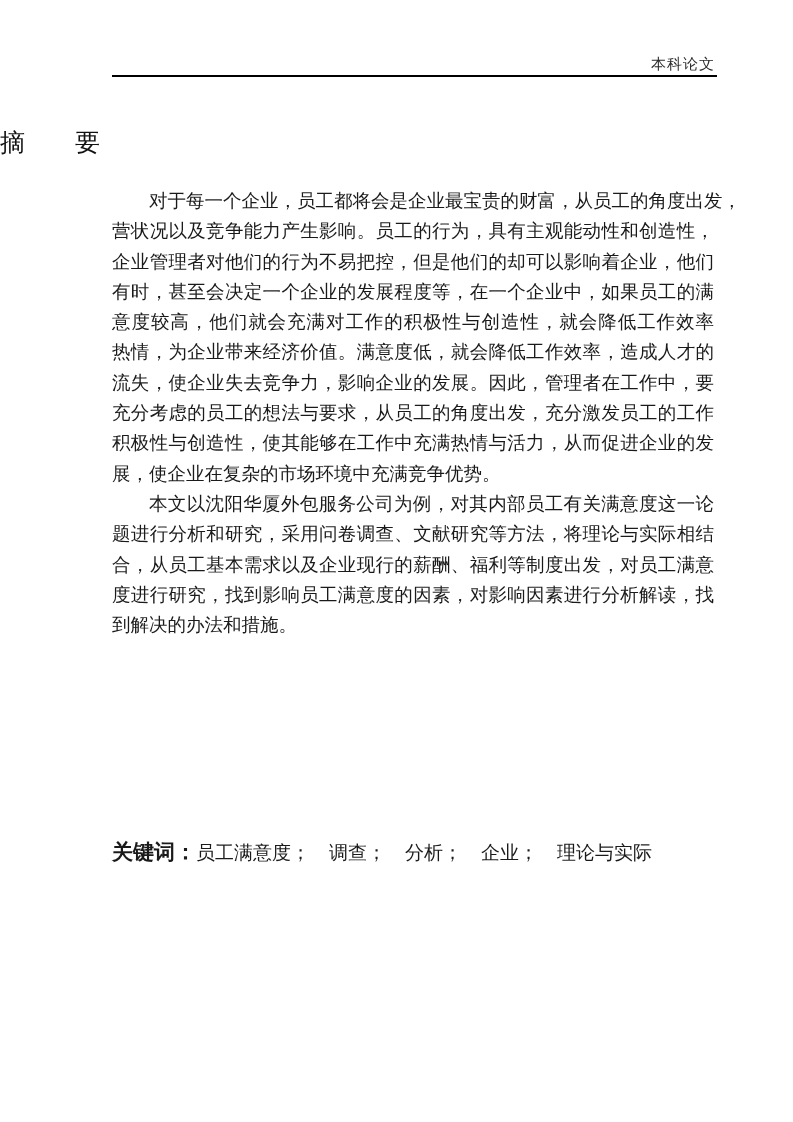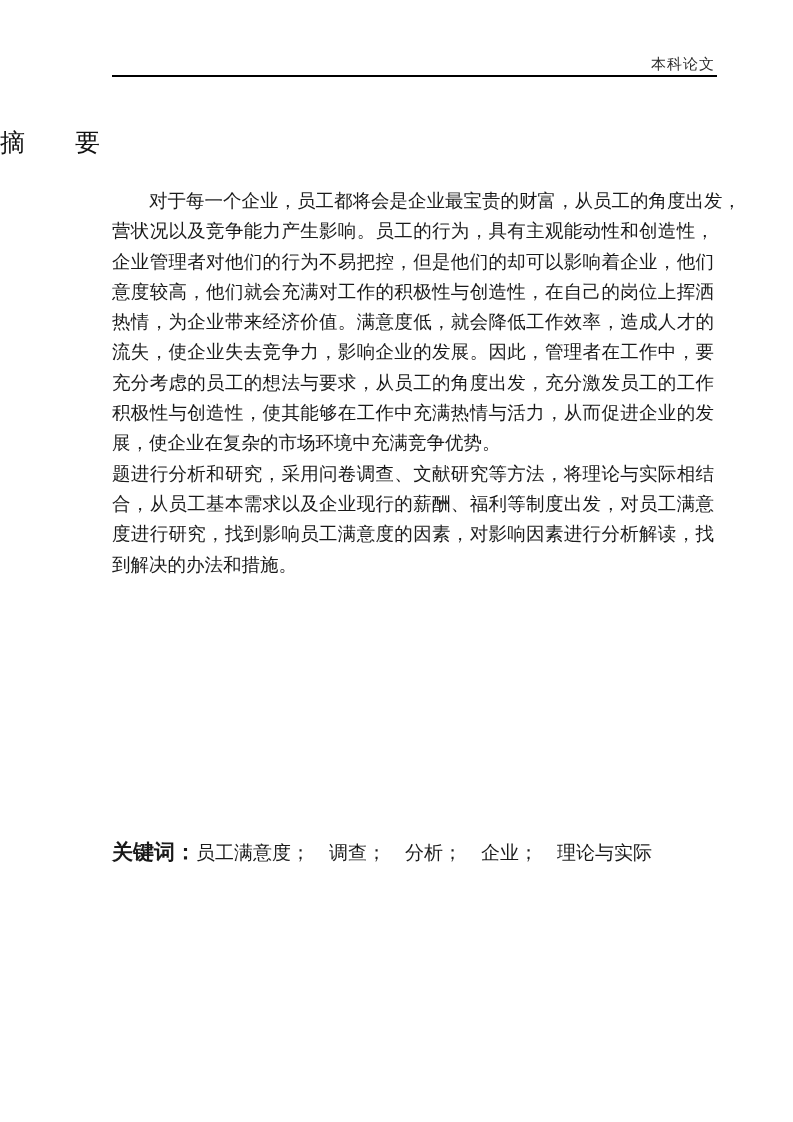--- a/index.html
+++ b/index.html
@@ -91,28 +91,30 @@
 
   <div class="header-rule"></div>
 
   <h1 class="abstract-title">摘　　要</h1>
 
   <div class="abstract-body">
       <div class="paragraph">
         <div class="para-line first">对于每一个企业，员工都将会是企业最宝贵的财富，从员工的角度出发，</div>
         <div class="para-line">营状况以及竞争能力产生影响。员工的行为，具有主观能动性和创造性，</div>
         <div class="para-line">企业管理者对他们的行为不易把控，但是他们的却可以影响着企业，他们</div>
-        <div class="para-line">意度较高，他们就会充满对工作的积极性与创造性，在自己的岗位上挥洒</div>
+        <div class="para-line">有时，甚至会决定一个企业的发展程度等，在一个企业中，如果员工的满</div>
+        <div class="para-line">意度较高，他们就会充满对工作的积极性与创造性，就会降低工作效率</div>
         <div class="para-line">热情，为企业带来经济价值。满意度低，就会降低工作效率，造成人才的</div>
         <div class="para-line">流失，使企业失去竞争力，影响企业的发展。因此，管理者在工作中，要</div>
         <div class="para-line">充分考虑的员工的想法与要求，从员工的角度出发，充分激发员工的工作</div>
         <div class="para-line">积极性与创造性，使其能够在工作中充满热情与活力，从而促进企业的发</div>
         <div class="para-line last">展，使企业在复杂的市场环境中充满竞争优势。</div>
       </div>
       <div class="paragraph">
+        <div class="para-line first">本文以沈阳华厦外包服务公司为例，对其内部员工有关满意度这一论</div>
         <div class="para-line">题进行分析和研究，采用问卷调查、文献研究等方法，将理论与实际相结</div>
         <div class="para-line">合，从员工基本需求以及企业现行的薪酬、福利等制度出发，对员工满意</div>
         <div class="para-line">度进行研究，找到影响员工满意度的因素，对影响因素进行分析解读，找</div>
         <div class="para-line last">到解决的办法和措施。</div>
       </div>
     </div>
 
   <div class="keywords-line"><span class="kw-label">关键词：</span><span class="kw-text">员工满意度；　调查；　分析；　企业；　理论与实际</span></div>
 
 </div>

